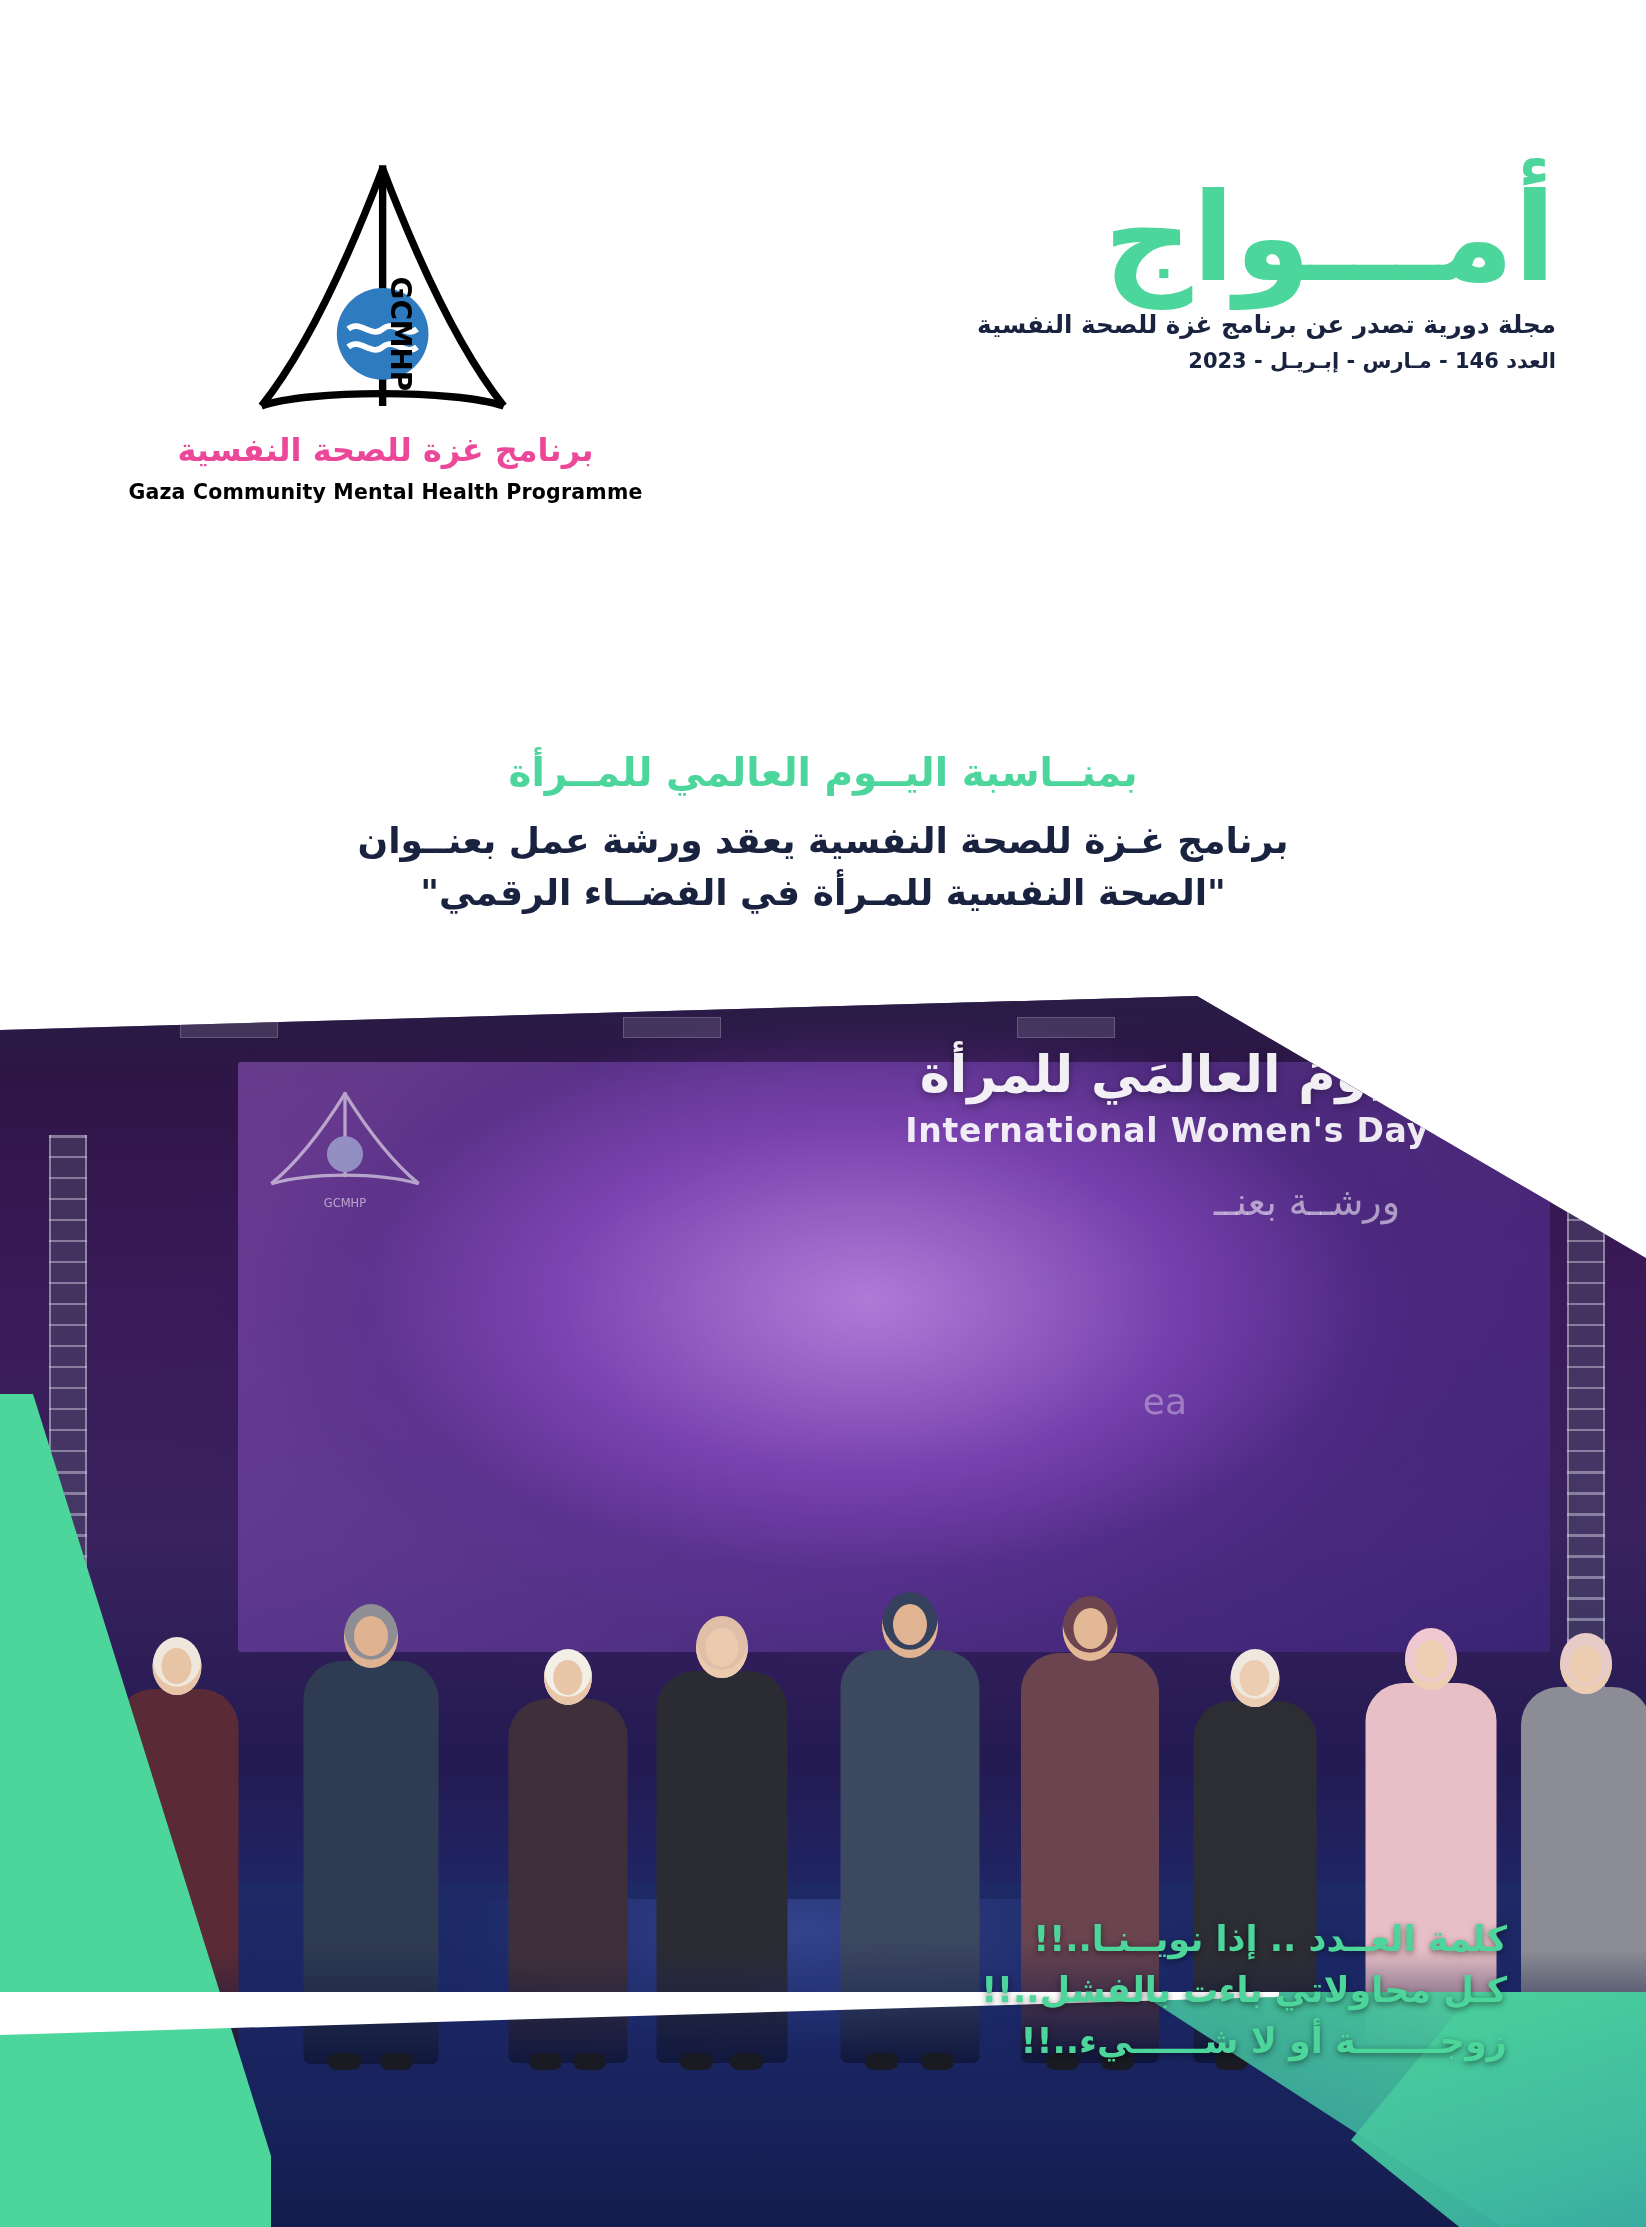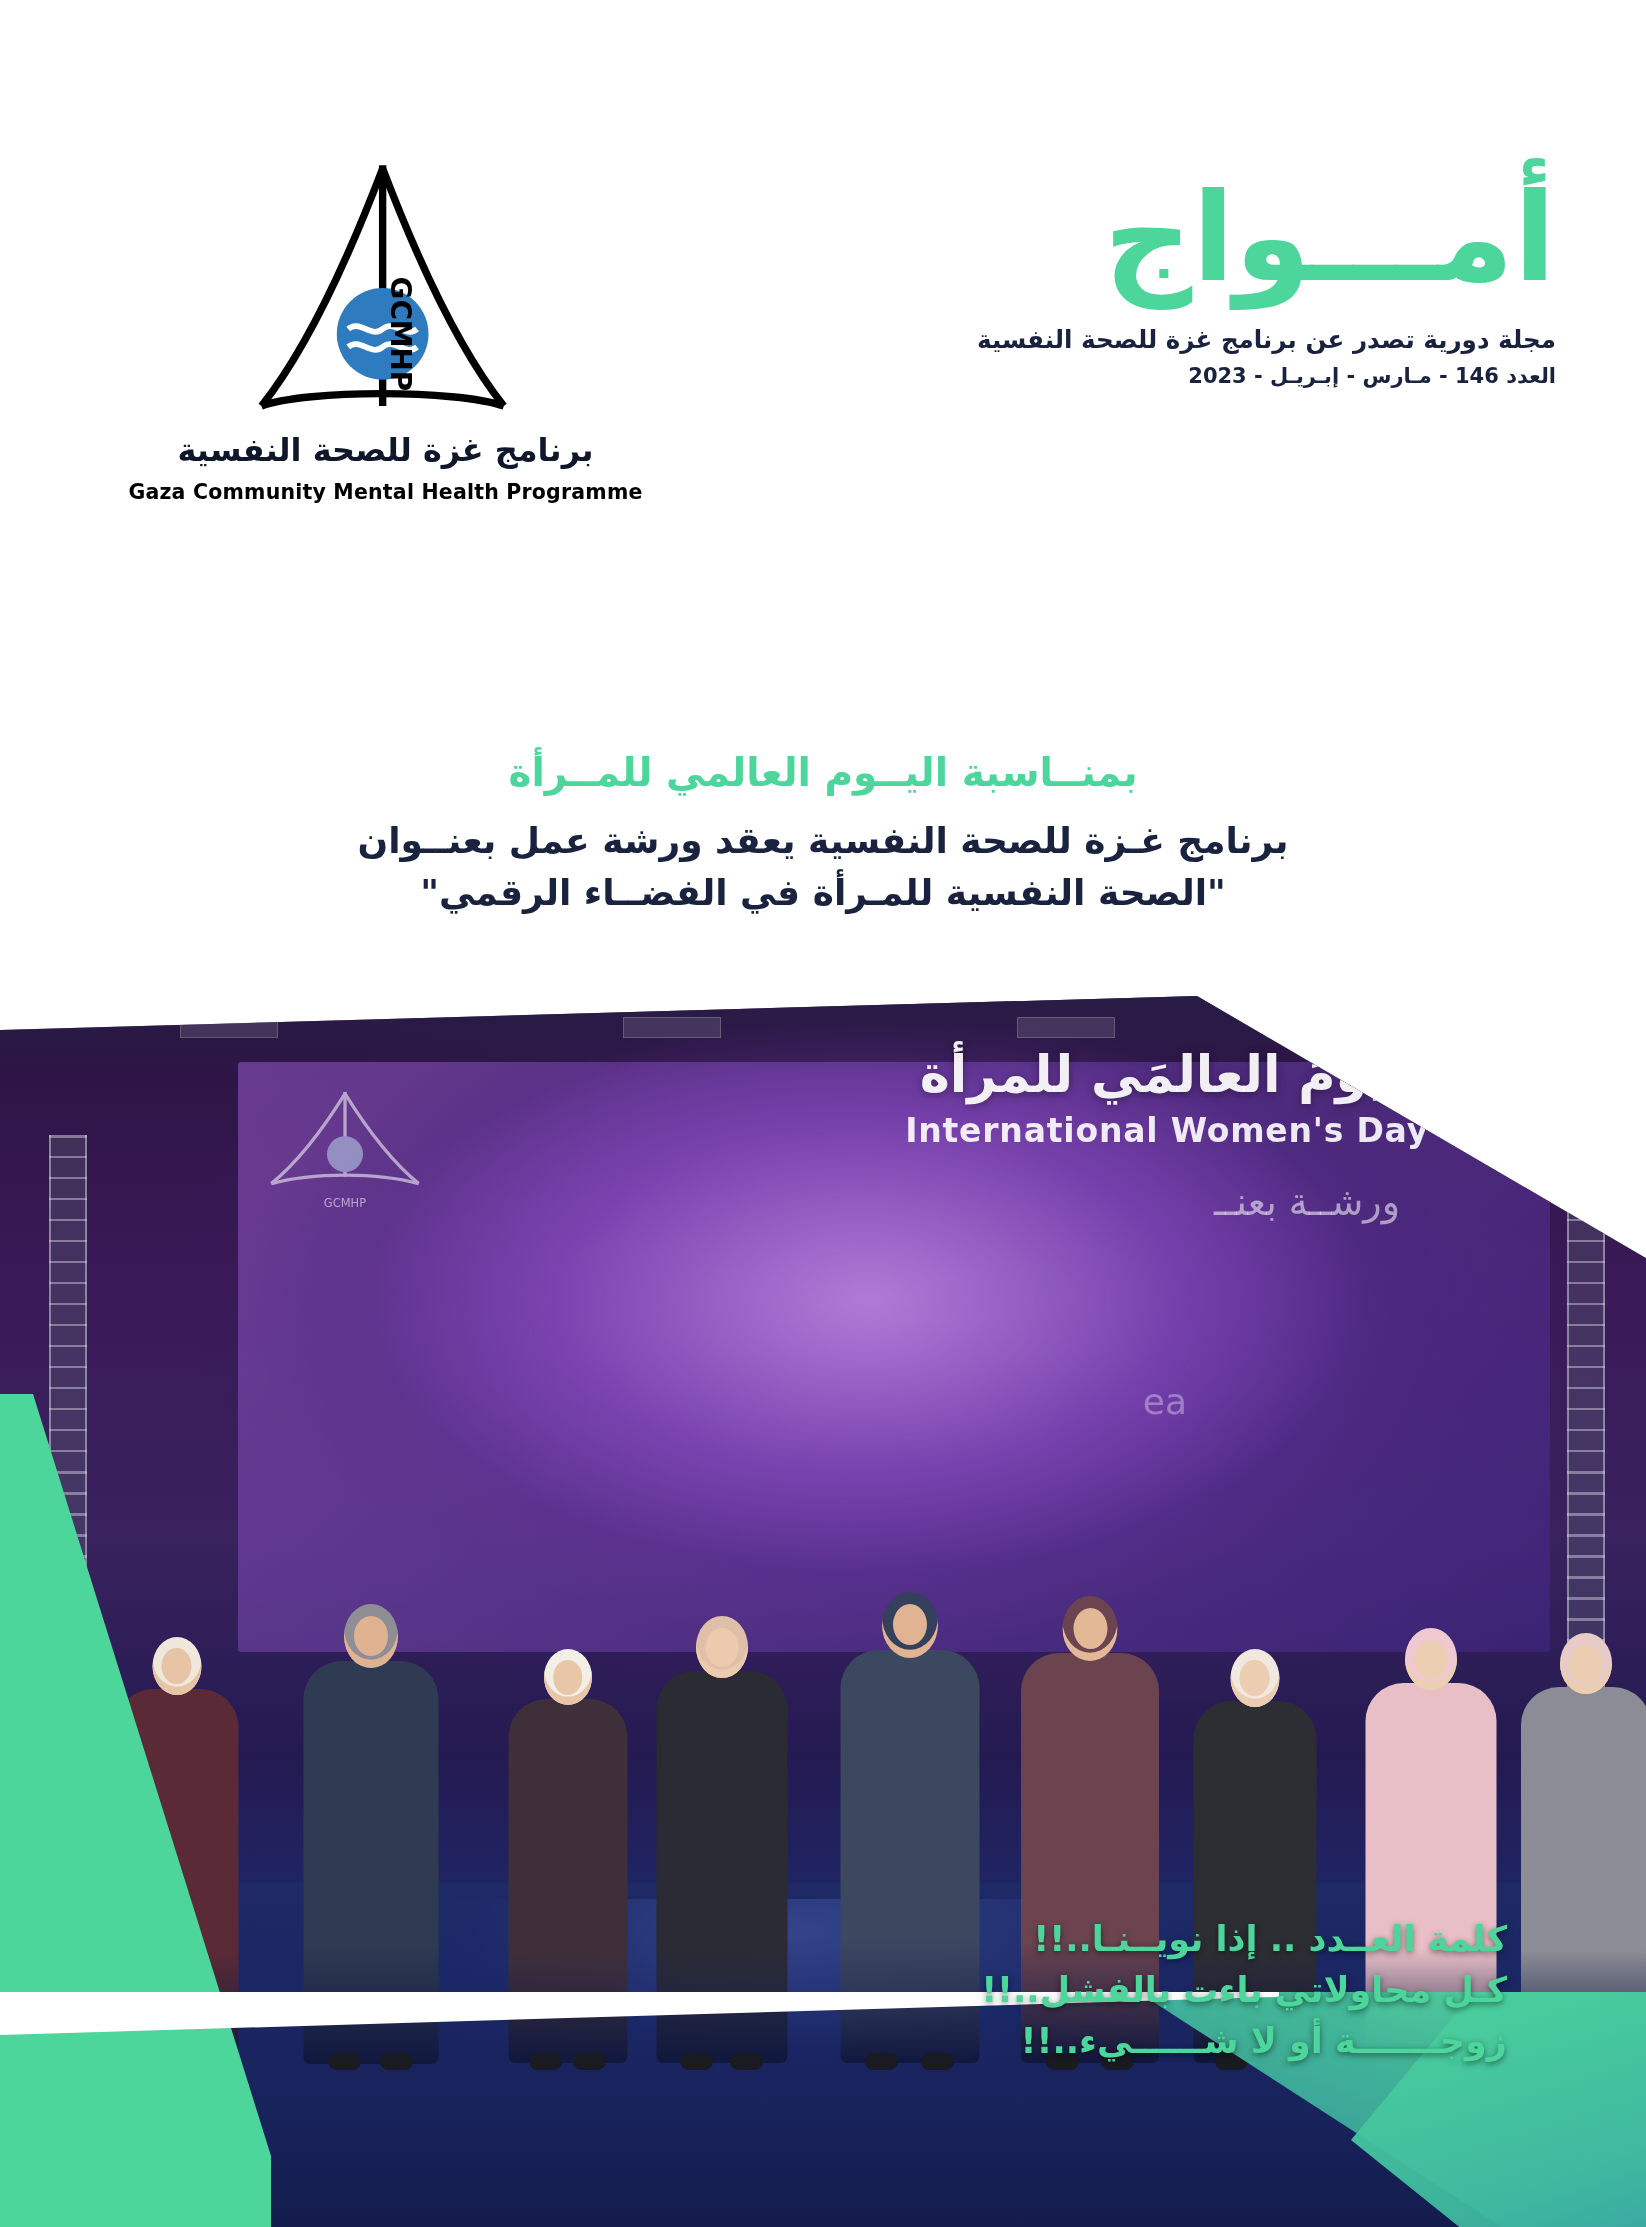--- a/index.html
+++ b/index.html
@@ -44,21 +44,21 @@
   }
   .gcmhp-logo .mark svg { display: block; }
   .gcmhp-ar {
     position: absolute;
     left: 0;
     top: 271px;
     width: 525px;
     text-align: center;
     font-size: 32px;
     font-weight: 700;
-    color: #0f172a;
+    color: #ec4899;
     letter-spacing: -0.8px;
     direction: rtl;
   }
   .gcmhp-en {
     position: absolute;
     left: 0;
     top: 320px;
     width: 525px;
     text-align: center;
     font-size: 20.5px;
@@ -89,21 +89,21 @@
     font-size: 72px;
     line-height: 64px;
     font-weight: 700;
     color: #19233f;
     direction: ltr;
     text-align: right;
     letter-spacing: 3.3px;
     margin-top: -18px;
   }
   .masthead .sub1 {
-    margin-top: 23px;
+    margin-top: 8px;
     font-size: 24.6px;
     line-height: 36px;
     color: #19233f;
     font-weight: 600;
     direction: rtl;
   }
   .masthead .sub2 {
     font-size: 21px;
     line-height: 36px;
     color: #19233f;

